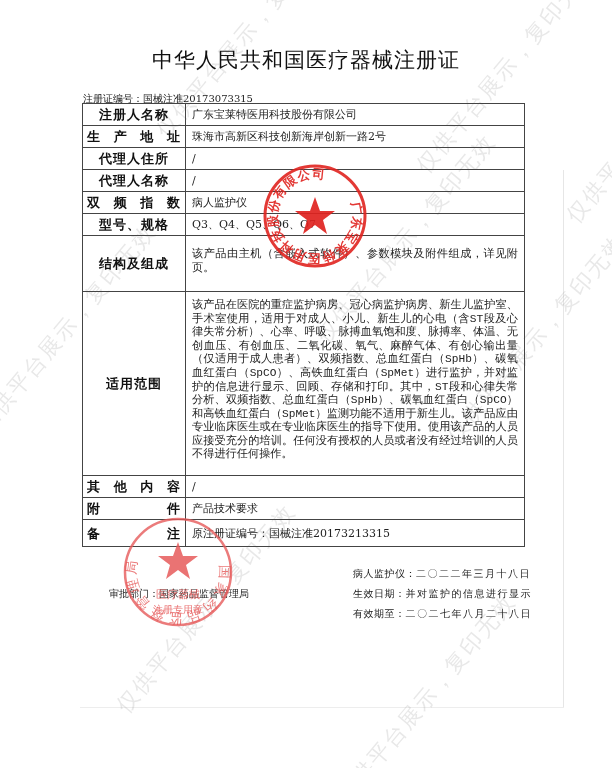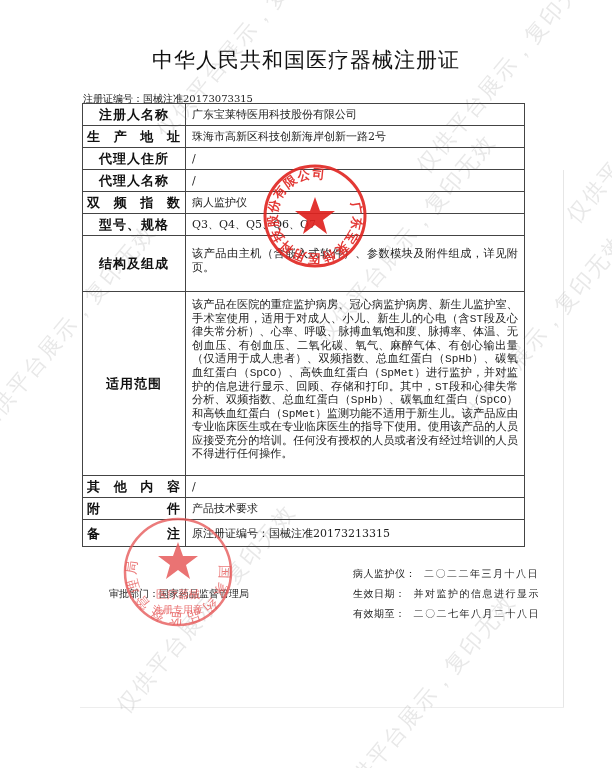--- a/index.html
+++ b/index.html
@@ -47,21 +47,21 @@
     tr.r174 td { height: 173px; font-family: Liberation Mono, monospace; }
     tr.r26 td { height: 26px; }
     td.value { font-size: 11px; }
     td.value.para { line-height: 13.6px; padding-top: 2px; padding-bottom: 8px; text-align: justify; font-size: 11.2px; }
     .sign-block {
       position: absolute; left: 97px; top: 587px; font-size: 10px; color: #222; white-space: nowrap; margin-left: 12px;
     }
     .dates { position: absolute; left: 353px; top: 564px; font-size: 10px; color: #222; }
     .dates .row { height: 20px; line-height: 20px; white-space: nowrap; }
     .dates .lbl { letter-spacing: 0.5px; }
-    .dates .val { letter-spacing: 1.5px; margin-left: 8px; }
+    .dates .val { letter-spacing: 1.5px; }
     .stamp { position: absolute; pointer-events: none; }
     .watermark { position: absolute; pointer-events: none; color: rgba(150,150,150,0.22);
       font-family: "DejaVu Sans", "Liberation Sans", sans-serif; font-size: 22px;
       transform: rotate(-50deg); transform-origin: left top; white-space: nowrap; letter-spacing: 2px; }
   </style>
 </head>
 <body>
 
 <div class="page">
 

